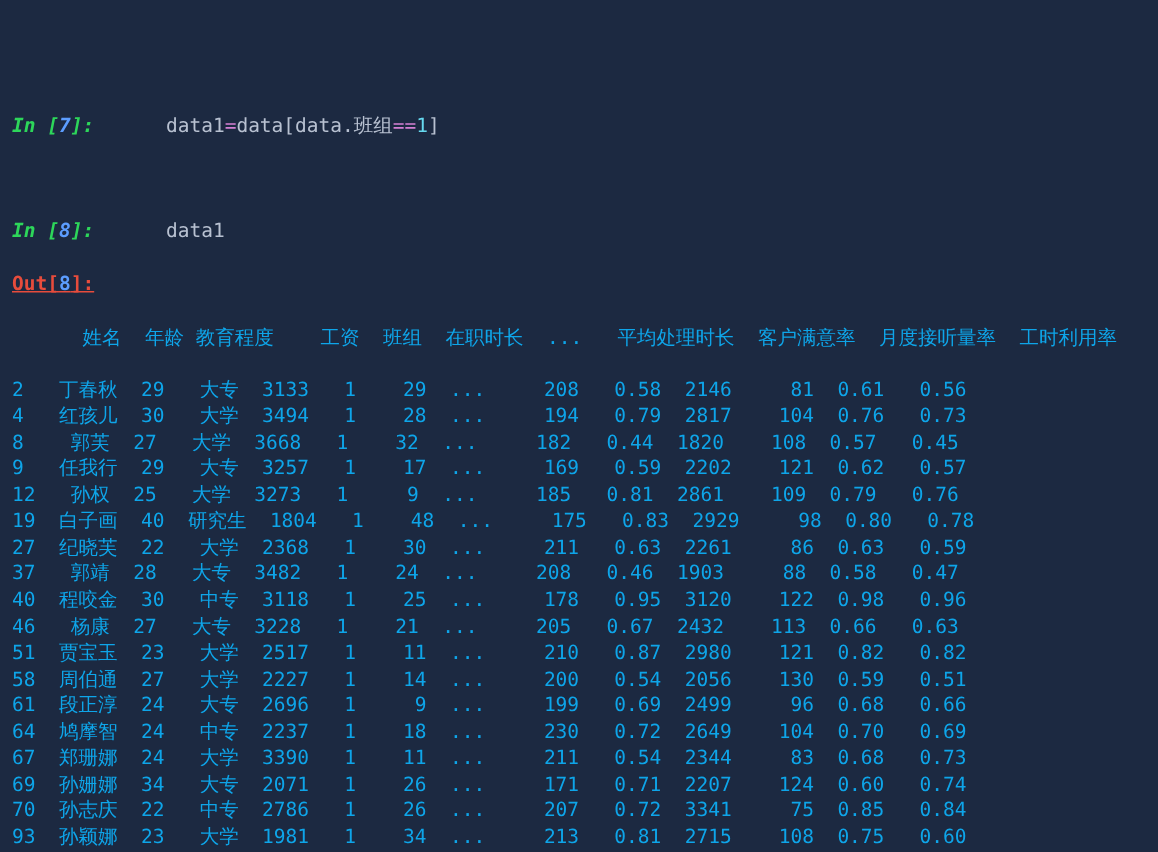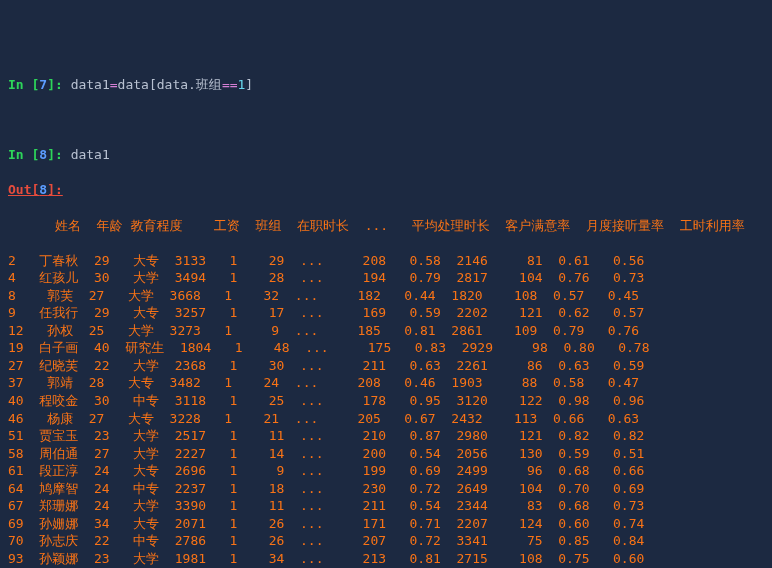--- a/index.html
+++ b/index.html
@@ -5,27 +5,27 @@
   body {
     margin: 0;
     padding: 6px 8px;
     background: #1c2941;
     color: #b8c1d1;
     font-family: "DejaVu Sans Mono", "Consolas", "Menlo", monospace;
     font-size: 13px;
     line-height: 1.35;
     white-space: pre;
   }
-  .in-prompt  { color: #2dd65a; font-weight: bold; }
+  .in-prompt  { color: #2dd65a; font-weight: bold; font-style: italic; }
   .out-prompt { color: #e74c3c; font-weight: bold; text-decoration: underline; }
   .bracket    { color: #5c9dff; font-weight: bold; }
-  .code       { color: #b8c1d1; }
+  .code       { color: #b8c1d1; margin-left: 40px; }
   .op         { color: #d47fd4; }
   .number     { color: #66d9ef; }
-  .row        { color: #f97316; }
+  .row        { color: #0ea5e9; }
 </style>
 </head>
 <body>
 
 
 
 <div><span class="in-prompt"><span>In [</span><span class="bracket">7</span><span>]: </span></span><span class="code"><span>data1</span><span class="op">=</span><span>data[data.班组</span><span class="op">==</span><span class="number">1</span><span>]</span></span></div>
 <div> </div>
 <div><span class="in-prompt"><span>In [</span><span class="bracket">8</span><span>]: </span></span><span class="code">data1</span></div>
 <div><span class="out-prompt"><span>Out[</span><span class="bracket">8</span><span>]:</span></span></div>

